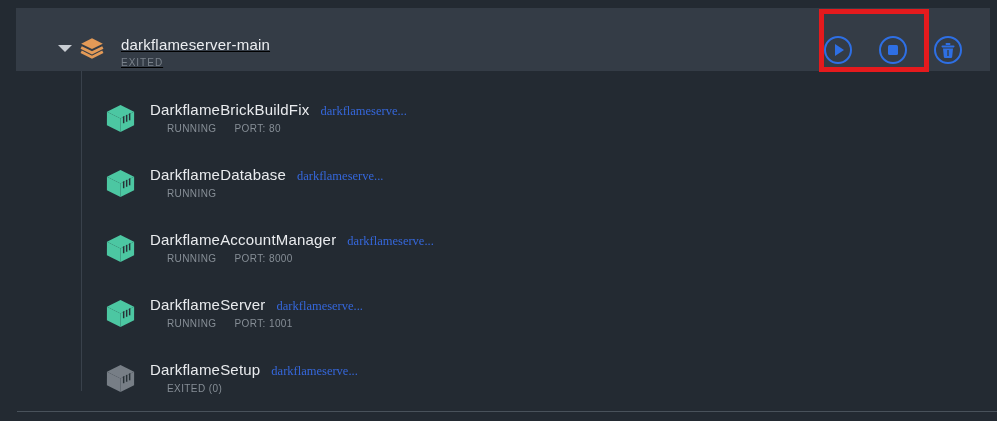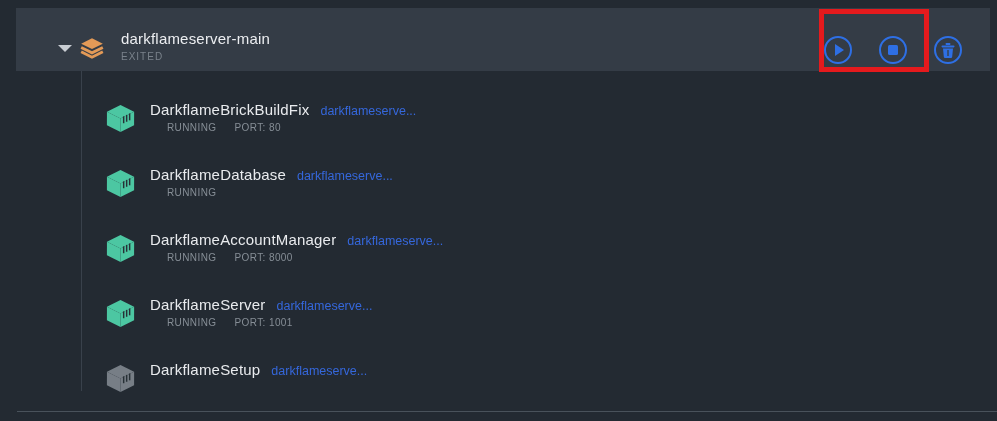--- a/index.html
+++ b/index.html
@@ -16,21 +16,21 @@
     background: var(--panel_bg, #343C46);
     display:flex; align-items:center;
   }
   .chevron {
     position:absolute; left:42px; top:37px;
     width:0; height:0; cursor:pointer;
     border-left:7px solid transparent; border-right:7px solid transparent;
     border-top:7px solid #C9CED4;
   }
   .stack-icon { position:absolute; left:63px; top:27px; width:26px; height:26px; color: var(--orange, #E39A57); }
-  .stack-titles { position:absolute; left:105px; top:22px; }
+  .stack-titles { position:absolute; left:105px; top:28px;text-decoration:underline; }
   .stack-title { font-size:15px; color:#ECEEF1; font-weight:400; letter-spacing:.2px; }
   .stack-sub { font-size:10px; color:#7A828B; letter-spacing:1px; margin-top:4px; }
 
   .header-actions { position:absolute; right:28px; top:28px; display:flex; gap:27px; }
   .icon-btn {
     width:28px; height:28px; border-radius:50%;
     border:2px solid var(--blue, #2E6FE4);
     background:transparent; cursor:pointer;
     display:flex; align-items:center; justify-content:center;
     padding:0;
@@ -52,21 +52,21 @@
   
   .tree-line { position:absolute; left:81px; top:71px; width:1px; height:320px; background:#39414B; }
 
   .container-list { position:absolute; left:104px; top:82px; display:flex; flex-direction:column;margin-top:19px; }
   .container-row { height:65px; display:flex; align-items:flex-start; gap:13px; }
   .row-icon { width:33px; height:29px; margin-top:3px; color: var(--teal, #4CC7A2); flex:0 0 auto; }
   .row-icon.exited { color: var(--gray_icon, #777E86); }
   .row-text { display:flex; flex-direction:column; }
   .row-line1 { display:flex; align-items:baseline; }
   .row-title { font-size:15px; color:#E9EBEE; font-weight:400; letter-spacing:.2px; }
-  .row-link { font-size:12.5px; color: var(--link, #3567DB); margin-left:11px; text-decoration:none; cursor:pointer; }
+  .row-link { font-size:12.5px; color: var(--link, #3567DB); margin-left:11px; text-decoration:none; cursor:pointer;font-family:Liberation Serif, serif; }
   .row-line2 { margin-top:4px; font-size:10px; color:#868E96; letter-spacing:.4px;padding-left:17px; }
   .row-port { margin-left:18px; }
 
   .bottom-divider { position:absolute; left:17px; right:0; top:411px; height:1px; background:#49525B; }
 </style>
 </head>
 <body>
 
 <div class="stack-header">
   <span class="chevron"></span>
@@ -214,17 +214,20 @@
           <line x1="24.8" y1="12.0" x2="24.8" y2="19.6"></line>
           <line x1="28.1" y1="10.4" x2="28.1" y2="18.0"></line>
         </g>
       </svg>
     </span>
     <span class="row-text">
       <span class="row-line1">
         <span class="row-title">DarkflameSetup</span>
         <a class="row-link">darkflameserve...</a>
       </span>
+      <span class="row-line2">
+        <span class="row-status">EXITED (0)</span><span class="row-port"></span>
+      </span>
     </span>
   </div>
 </div>
 
 <div class="bottom-divider"></div>
 
 </body></html>

